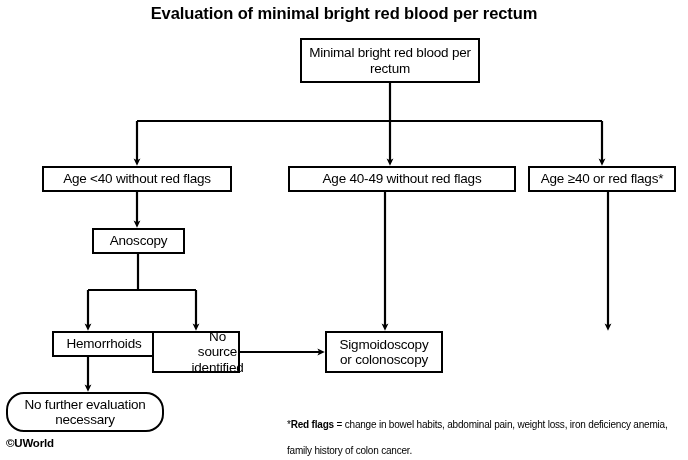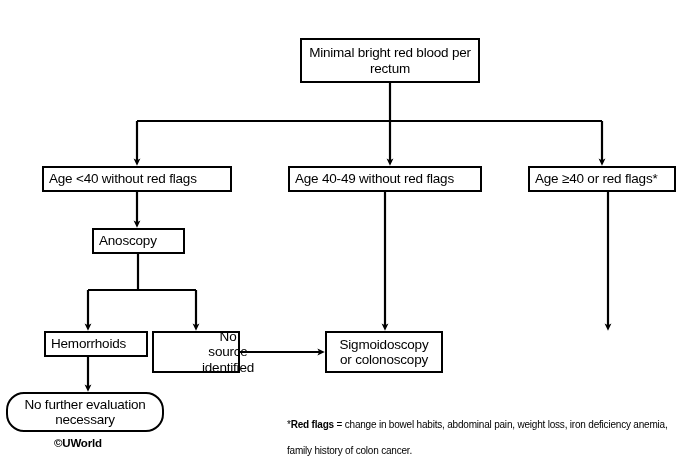--- a/index.html
+++ b/index.html
@@ -35,36 +35,36 @@
     width: 688px;
     height: 460px;
   }
   .node {
     position: absolute;
     box-sizing: border-box;
     border: 2px solid #000000;
     background: #ffffff;
     display: flex;
     align-items: center;
-    justify-content: flex-start;
+    justify-content: center;
     text-align: center;
     font-size: 13.5px;
     line-height: 15.5px;
     letter-spacing: -0.2px;
     padding: 0 5px;
   }
   .node span { display: block; }
 
   
   #node-root        { left: 300px; top: 38px;  width: 180px; height: 45px; }
   #node-age-under40 { left: 42px;  top: 166px; width: 190px; height: 26px; }
-  #node-age-40-49   { left: 288px; top: 166px; width: 194px; height: 26px; }
+  #node-age-40-49   { left: 288px; top: 166px; width: 228px; height: 26px; }
   #node-age-50plus  { left: 528px; top: 166px; width: 148px; height: 26px; }
   #node-anoscopy    { left: 92px;  top: 228px; width: 93px;  height: 26px; }
-  #node-hemorrhoids { left: 44px;  top: 331px; width: 104px; height: 26px; }
+  #node-hemorrhoids { left: 52px;  top: 331px; width: 104px; height: 26px; }
   #node-nosource    { left: 152px; top: 331px; width: 88px;  height: 42px; padding-left: 48px; }
   #node-sigmoid     { left: 325px; top: 331px; width: 118px; height: 42px; }
   #node-colonoscopy { left: 552px; top: 331px; width: 112px; height: 26px; }
   #node-nofurther   { left: 6px;   top: 392px; width: 158px; height: 40px; border-radius: 18px; }
 
   #footnote {
     position: absolute;
     left: 287px;
     top: 412px;
     width: 398px;
@@ -74,28 +74,28 @@
   }
   #footnote b { font-weight: bold; }
 
   #watermark {
     position: absolute;
     left: 6px;
     top: 437px;
     font-size: 11.5px;
     font-weight: bold;
     letter-spacing: -0.2px;
-    margin-left: 48px;
   }
 </style>
 </head>
 <body>
 
 <div id="page">
 
+  <div id="title">Evaluation of minimal bright red blood per rectum</div>
 
   <svg id="connectors" viewBox="0 0 688 460" width="688" height="460" aria-hidden="true">
     <defs>
       <marker id="arrow" markerWidth="9" markerHeight="9" refX="4.2" refY="4.2" orient="auto" markerUnits="userSpaceOnUse">
         <path d="M0.6,0.8 L8.0,4.2 L0.6,7.6 L2.4,4.2 Z" fill="#000000"></path>
       </marker>
     </defs>
     <g stroke="#000000" stroke-width="2.2" fill="none">
 
       <path d="M390,83 L390,121"></path>

